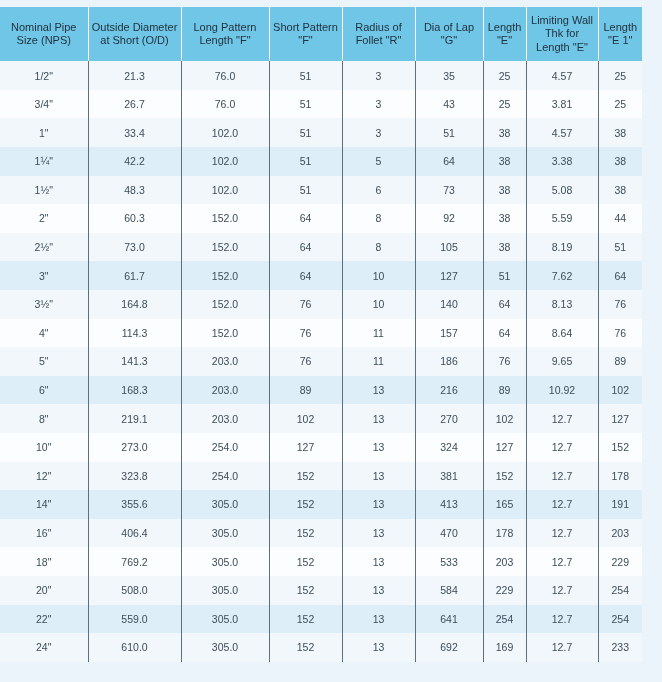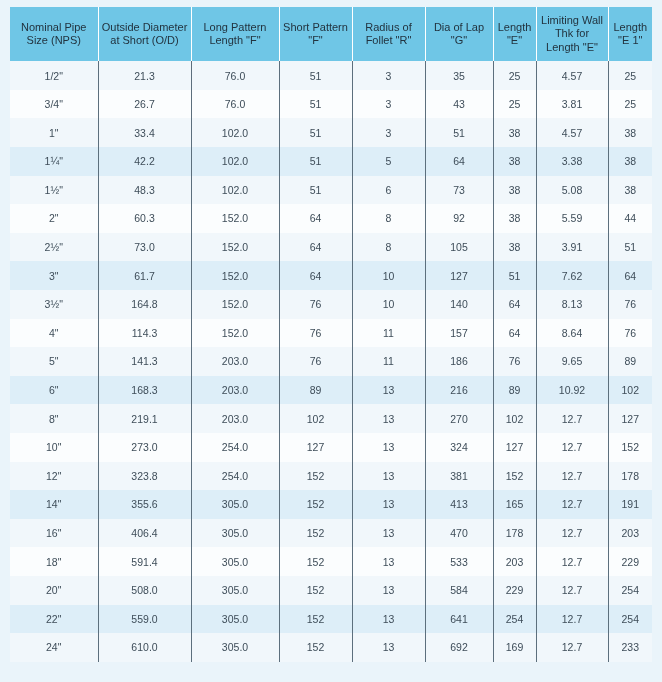--- a/index.html
+++ b/index.html
@@ -6,21 +6,21 @@
   html, body {
     width: 662px;
     height: 682px;
     background: #eaf4fa;
     font-family: "Liberation Sans", sans-serif;
   }
   #page {
     width: 662px;
     height: 682px;
     background: #eaf4fa;
-    padding: 7px 10px 0 10px;
+    padding: 7px 10px 0 0;
     overflow: hidden;
   }
   table.pipe-table {
     width: 642px;
     border-collapse: collapse;
     table-layout: fixed;
     font-size: 10.5px;
     color: #3b4a55;
   }
   thead th {
@@ -160,21 +160,21 @@
           <td>44</td>
         </tr>
         <tr class="s2">
           <td>2½"</td>
           <td>73.0</td>
           <td>152.0</td>
           <td>64</td>
           <td>8</td>
           <td>105</td>
           <td>38</td>
-          <td>3.91</td>
+          <td>8.19</td>
           <td>51</td>
         </tr>
         <tr class="s3">
           <td>3"</td>
           <td>61.7</td>
           <td>152.0</td>
           <td>64</td>
           <td>10</td>
           <td>127</td>
           <td>51</td>
@@ -275,21 +275,21 @@
           <td>305.0</td>
           <td>152</td>
           <td>13</td>
           <td>470</td>
           <td>178</td>
           <td>12.7</td>
           <td>203</td>
         </tr>
         <tr class="s1">
           <td>18"</td>
-          <td>591.4</td>
+          <td>769.2</td>
           <td>305.0</td>
           <td>152</td>
           <td>13</td>
           <td>533</td>
           <td>203</td>
           <td>12.7</td>
           <td>229</td>
         </tr>
         <tr class="s2">
           <td>20"</td>

